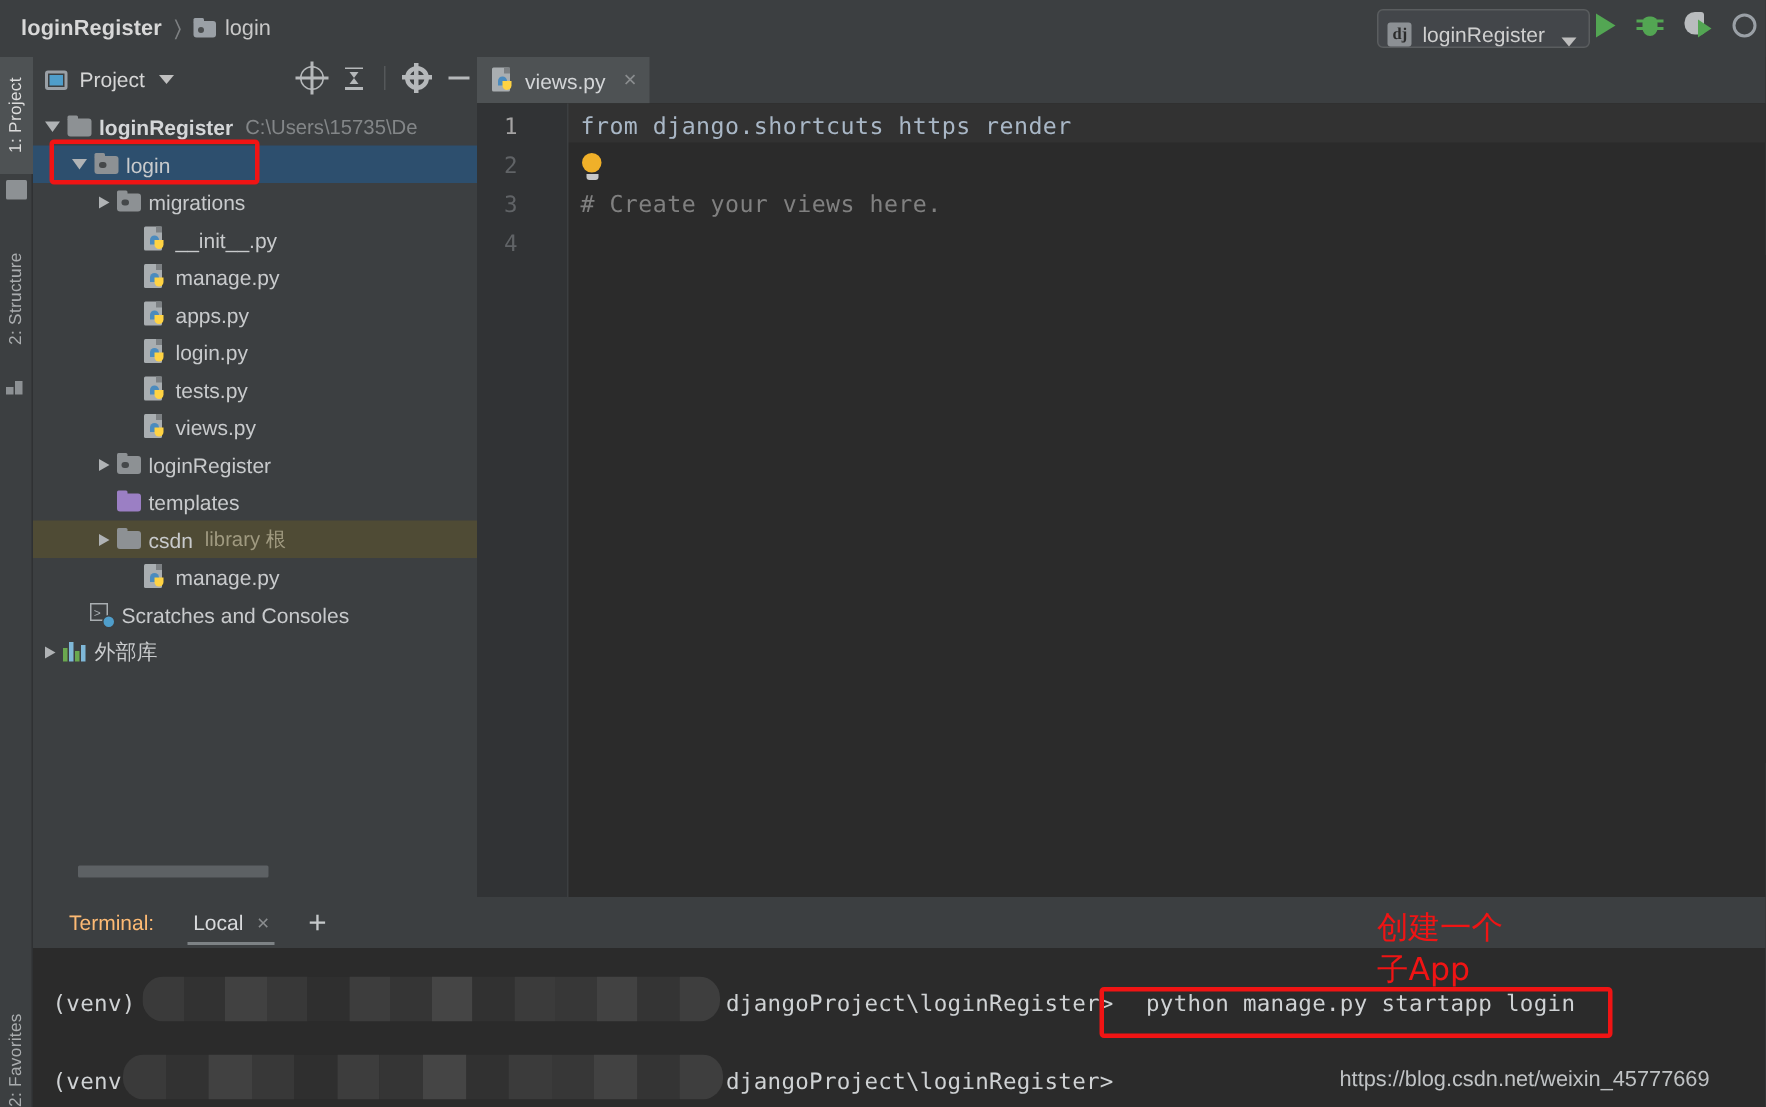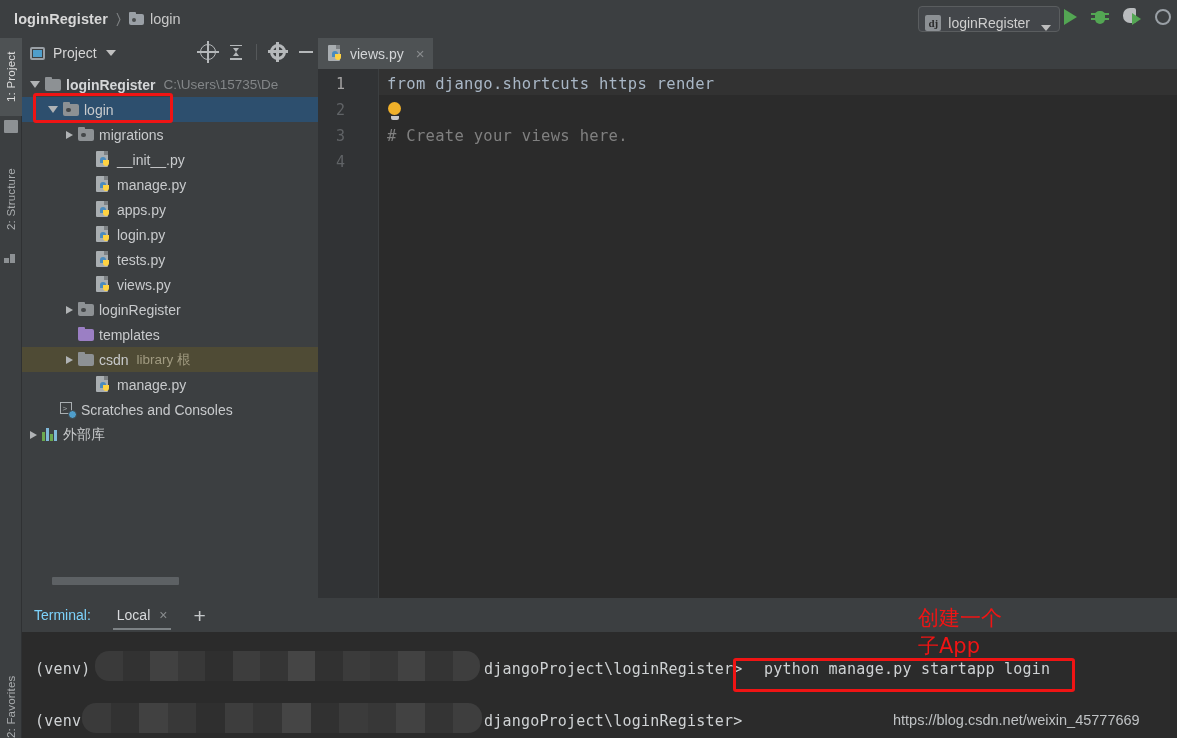--- a/index.html
+++ b/index.html
@@ -174,21 +174,21 @@
   .codeline { position:absolute; left:69px; color:#a9b7c6; font-size:15.5px;
               font-family:"DejaVu Sans Mono", monospace; letter-spacing:.3px; white-space:pre;}
   .codeline.comment { color:#808080; }
   .bulb { position:absolute; left:69px; width:15px; height:18px; }
   .bulb b { position:absolute; left:1px; top:0; width:13px; height:13px; background:#f0b029; border-radius:50%; display:block;}
   .bulb i { position:absolute; left:3.5px; bottom:0; width:8px; height:4px; background:#c7c7c7; border-radius:0 0 2px 2px; display:block;}
 
   
   .terminal { position:absolute; left:22px; top:598px; width:1155px; height:140px; background:#3c3f41; }
   .term-head { height:34px; display:flex; align-items:center; padding-left:12px; gap:0px; position:relative;}
-  .term-title { color:#7dd3fc; font-size:14px; }
+  .term-title { color:#fdba74; font-size:14px;margin-left:12px; }
   .term-tab { margin-left:22px; position:relative; display:flex; align-items:center; height:34px; padding:0 4px; }
   .term-tab-label { color:#d8dadc; font-size:14px; }
   .term-tab-x { color:#8a8d8f; font-size:14px; margin-left:9px; line-height:1;}
   .term-tab-underline { position:absolute; left:0; bottom:2px; width:100%; height:2.5px; background:#7d8285; }
   .term-plus { color:#c5c8ca; font-size:21px; margin-left:22px; line-height:1; font-weight:300;}
 
   .term-body { position:absolute; left:0; top:34px; width:1155px; height:106px; background:#2b2b2b; }
   .term-line { position:absolute; left:13px; color:#cfd2d4; font-size:15px;
                font-family:"DejaVu Sans Mono", monospace; white-space:pre; letter-spacing:.2px;}
   .blurbox { position:absolute; height:30px; border-radius:14px; overflow:hidden; }

